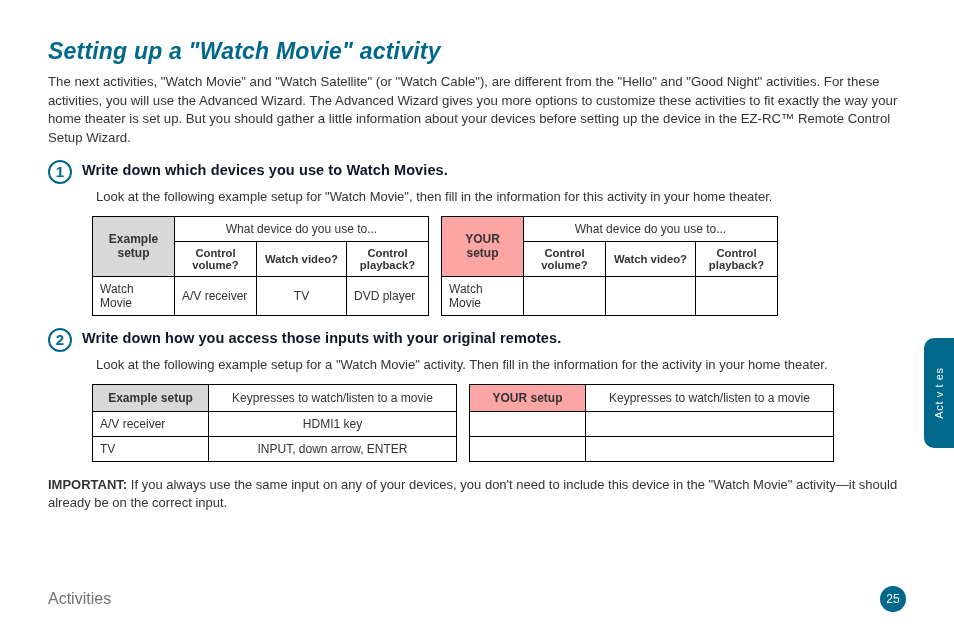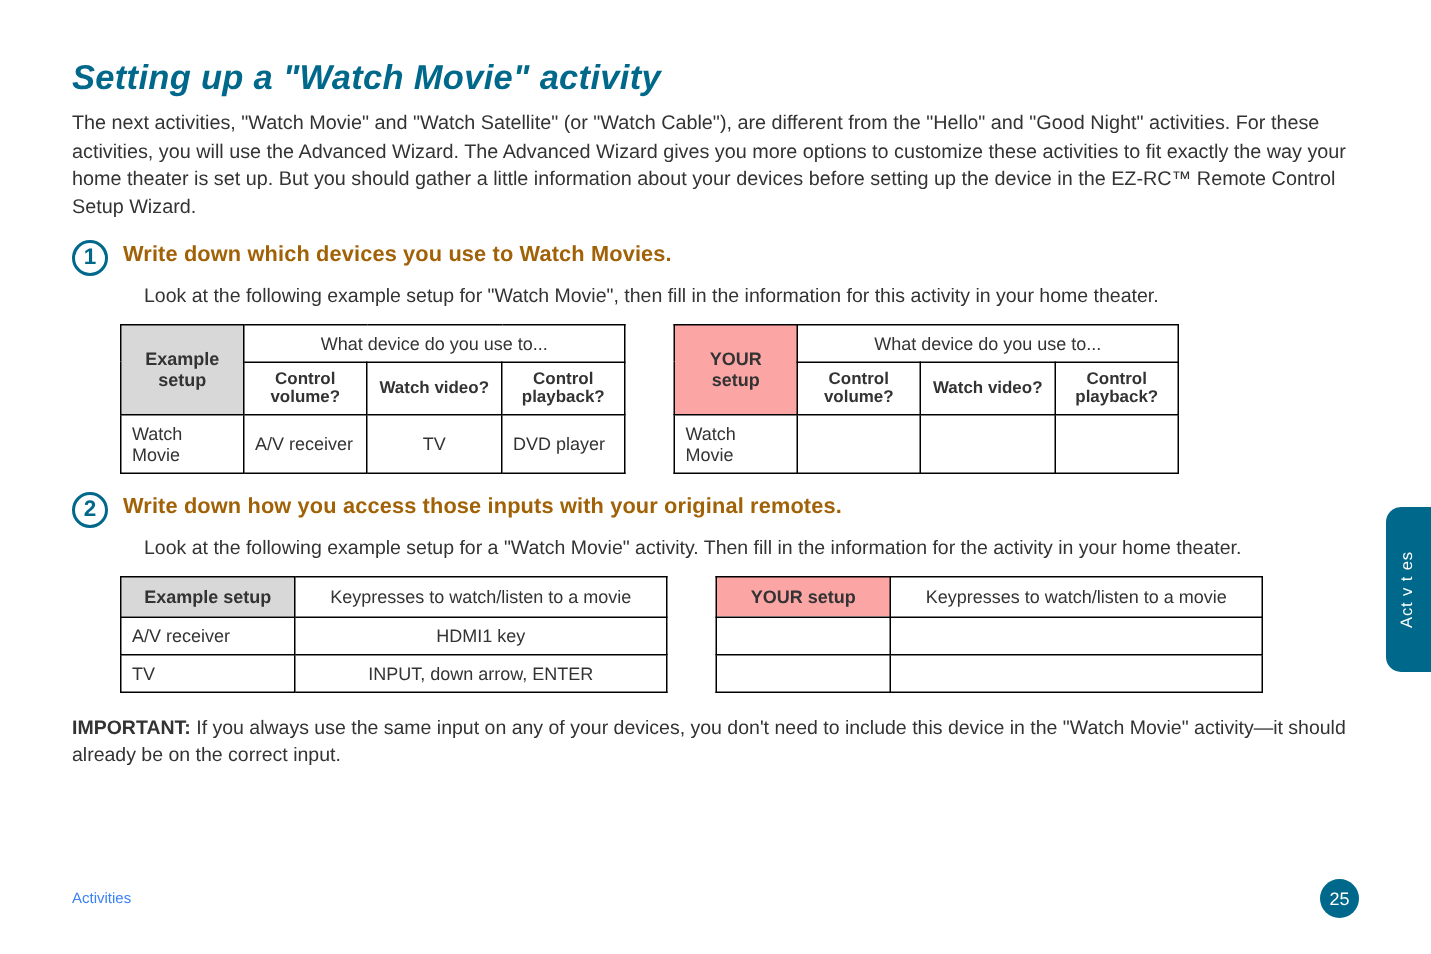--- a/index.html
+++ b/index.html
@@ -32,35 +32,35 @@
     border: 2px solid #00688b;
     border-radius: 50%;
     display: flex; align-items: center; justify-content: center;
     color: #00688b;
     font-weight: bold;
     font-size: 15px;
     margin-right: 10px;
     margin-top: -2px;
   }
   .step-head {
-    color: #a16207;
+    color: #0f172a;
     font-weight: bold;
     font-size: 14.5px;
     letter-spacing: .1px;
   }
   .step-body {
     margin-left: 48px;
     margin-bottom: 10px;
     line-height: 1.38;
     font-size: 13px;
   }
   .tables {
-    margin-left: 32px;
+    margin-left: 44px;
     display: flex;
-    gap: 32px;
+    gap: 12px;
     margin-bottom: 14px;
   }
   table {
     border-collapse: collapse;
     font-size: 12px;
   }
   th, td { border: 1px solid #000; }
   .hdr-left {
     background: #d8d8d8;
     font-weight: bold;
@@ -95,22 +95,22 @@
     line-height: 1.4;
     font-size: 13px;
   }
   .footer {
     position: absolute;
     bottom: 24px; left: 48px; right: 48px;
     display: flex; justify-content: space-between;
     align-items: center;
   }
   .footer-label {
-    color: #3b82f6;
-    font-size: 10px;
+    color: #737373;
+    font-size: 16px;
   }
   .page-num {
     background: #00688b;
     color: #ffffff;
     border-radius: 50%;
     width: 26px; height: 26px;
     display: flex; align-items: center; justify-content: center;
     font-size: 12px;
   }
   .side-tab {

